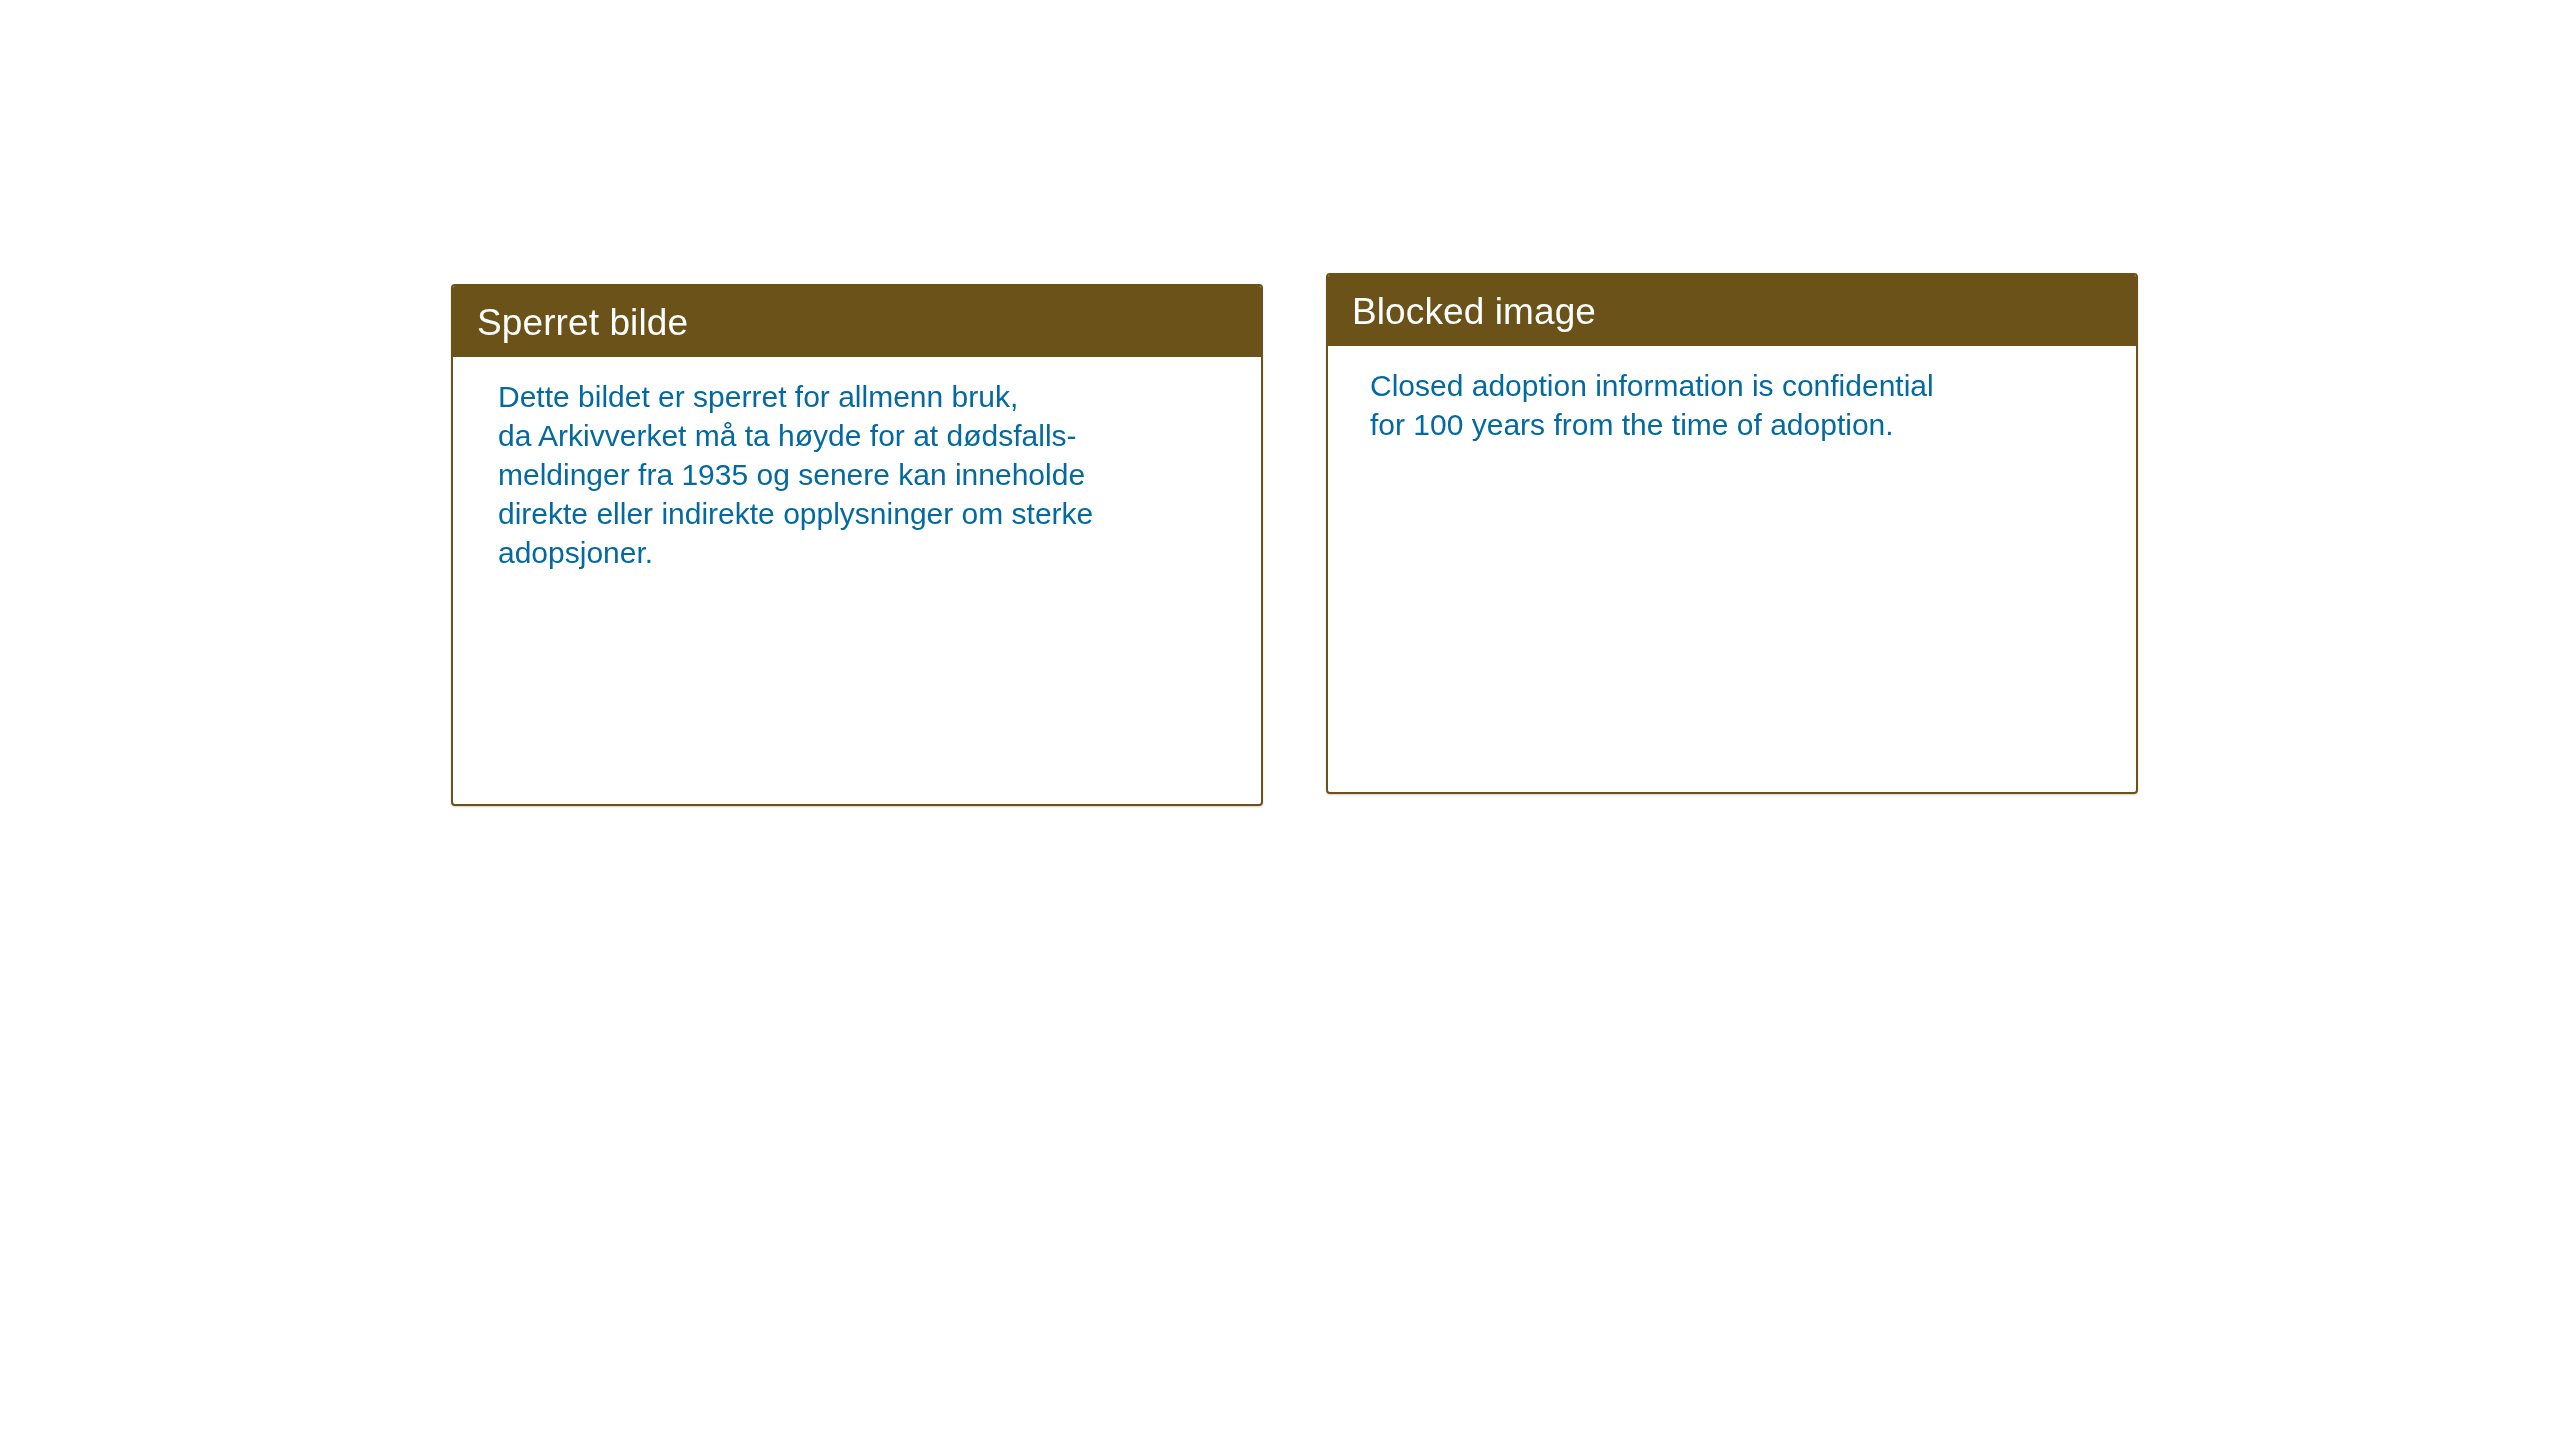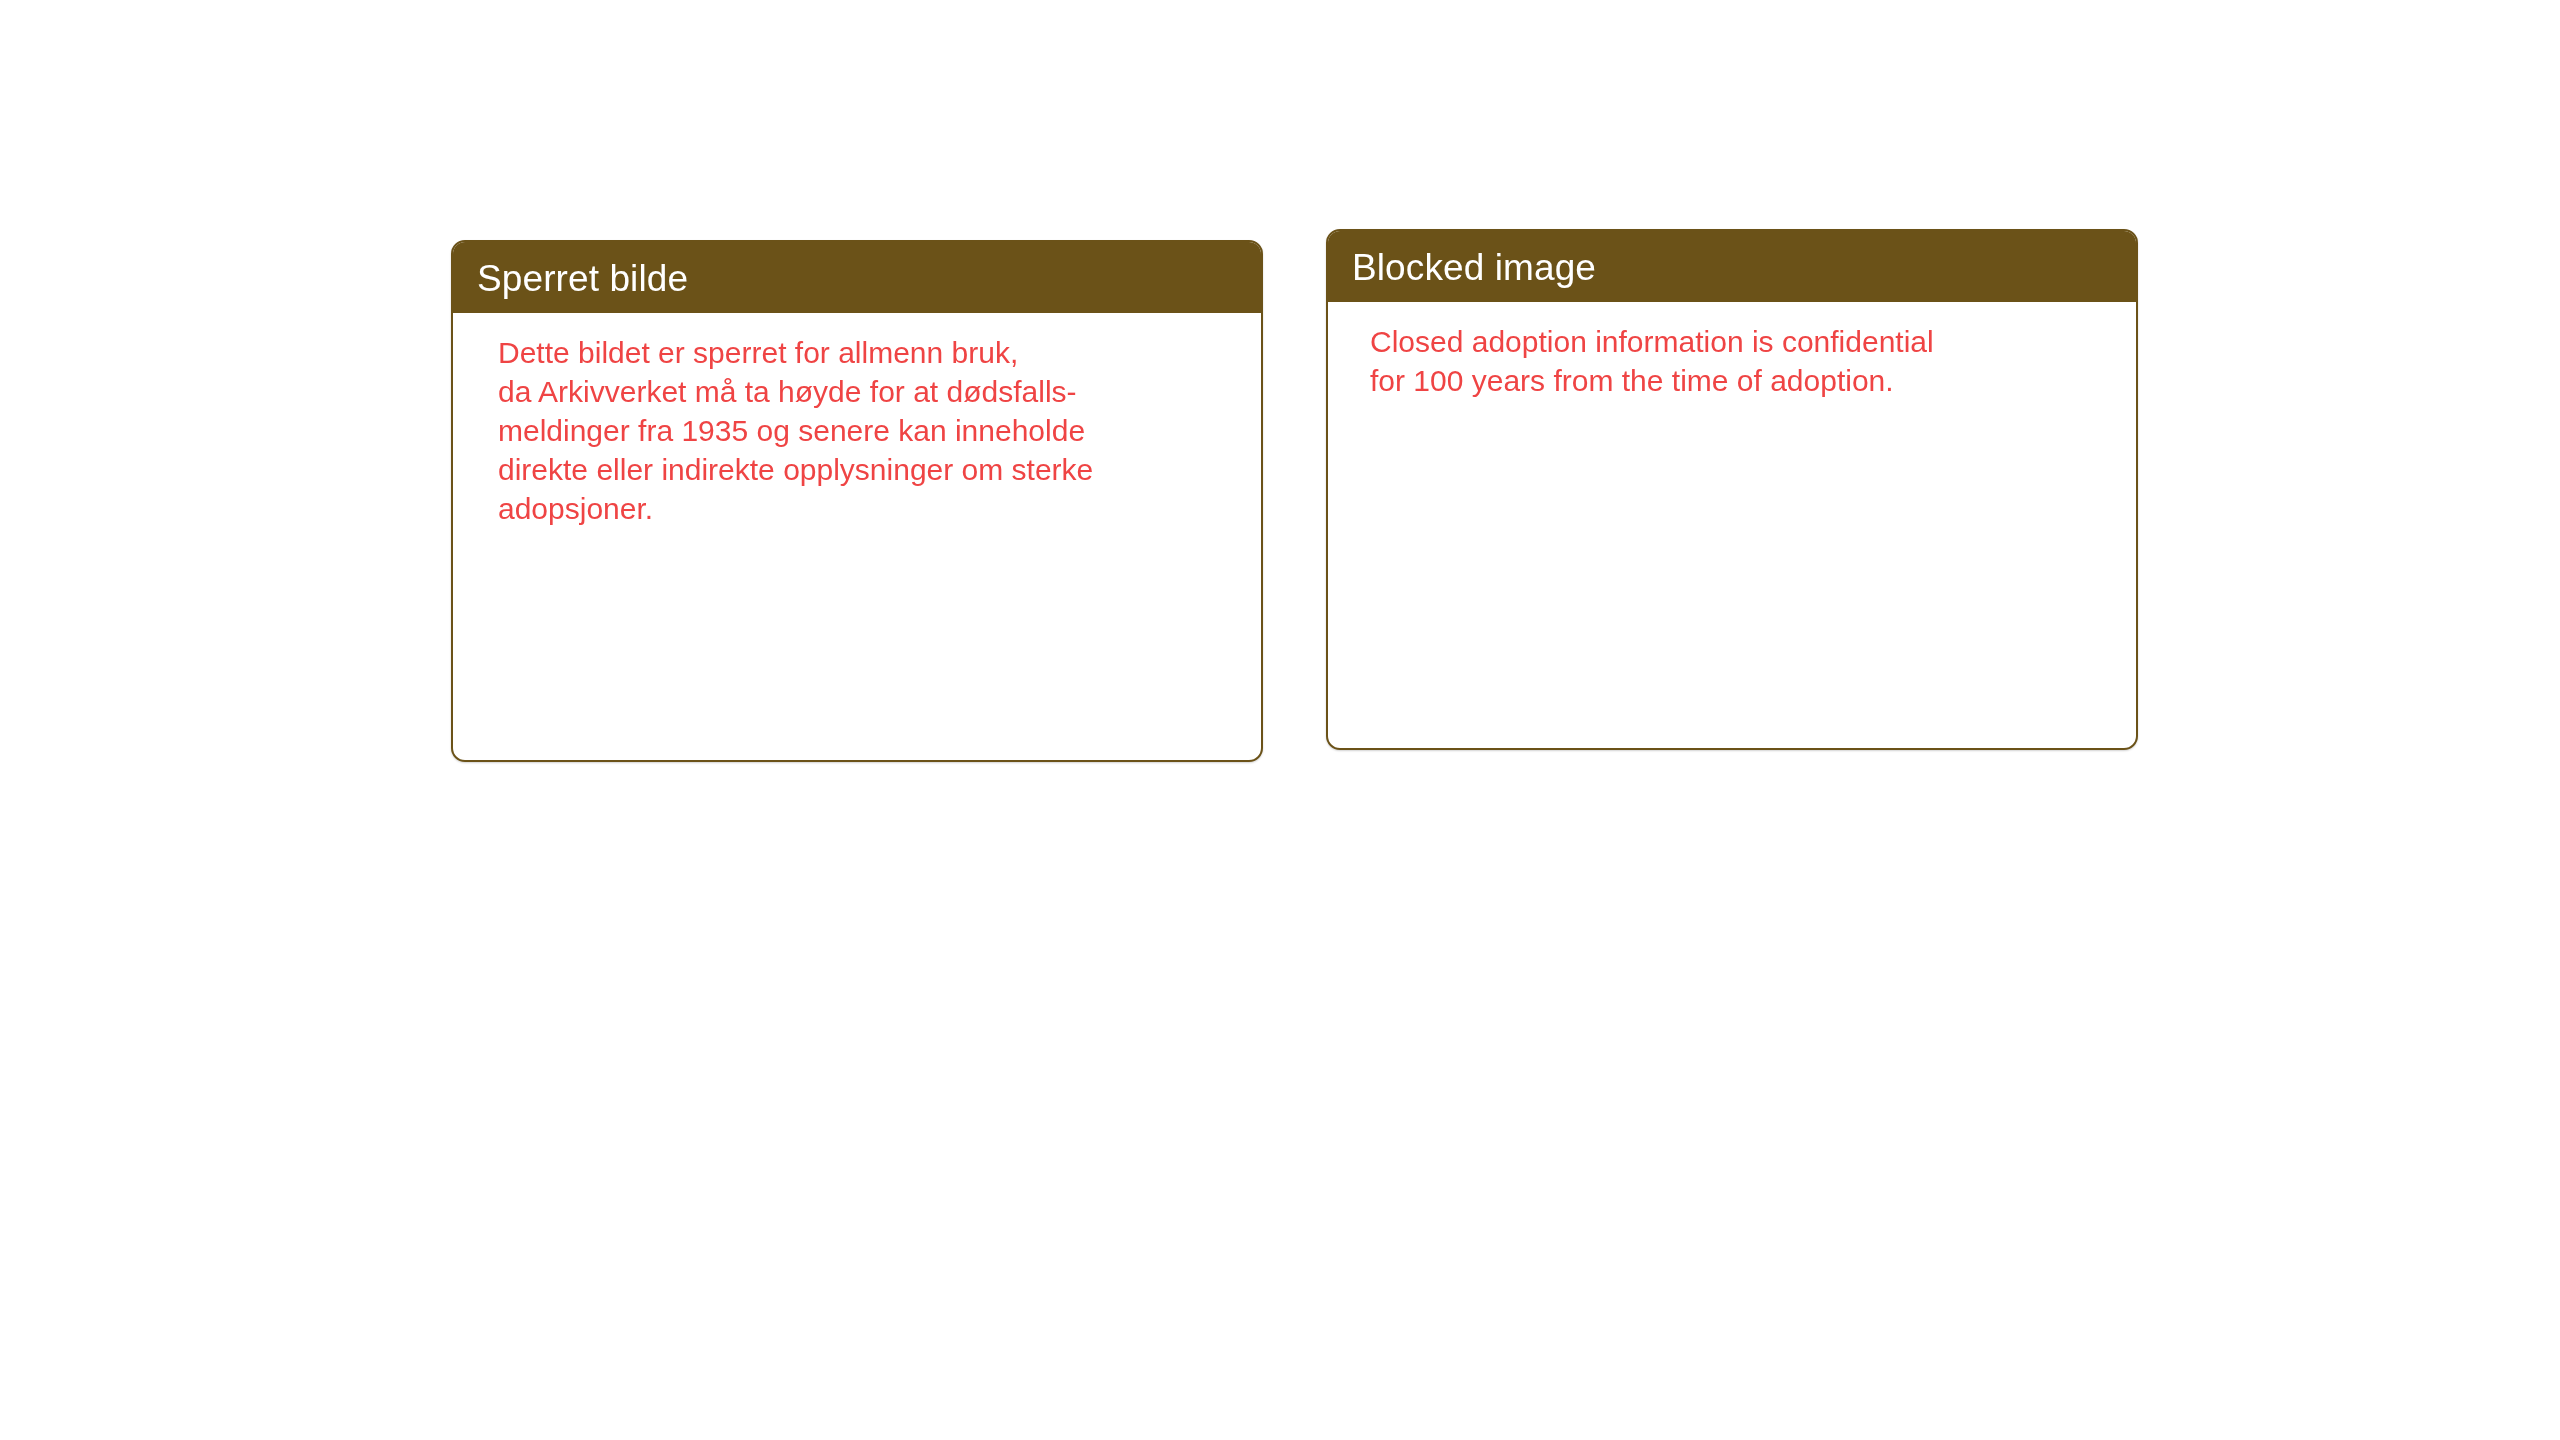--- a/index.html
+++ b/index.html
@@ -19,38 +19,39 @@
     position: relative;
     width: 2560px;
     height: 1440px;
   }
 
   .panel {
     position: absolute;
     box-sizing: border-box;
     background: #ffffff;
     border: 2px solid #6b5218;
-    border-radius: 14px;
+    border-radius: 4px;
     overflow: hidden;
     box-shadow: 0 1px 2px rgba(0,0,0,0.18);
+    margin-top: 44px;
   }
 
   .panel-header {
     background: #6b5218;
     color: #ffffff;
     font-size: 37px;
     line-height: 1.0;
     padding: 18px 0 16px 24px;
     letter-spacing: 0.1px;
     font-weight: 400;
   }
 
   .panel-body {
     padding: 20px 30px 24px 45px;
-    color: #ef4444;
+    color: #0369a1;
     font-size: 30px;
     line-height: 1.30;
     font-weight: 400;
   }
 
   .para {
     margin: 0;
     white-space: pre-line;
   }
 

